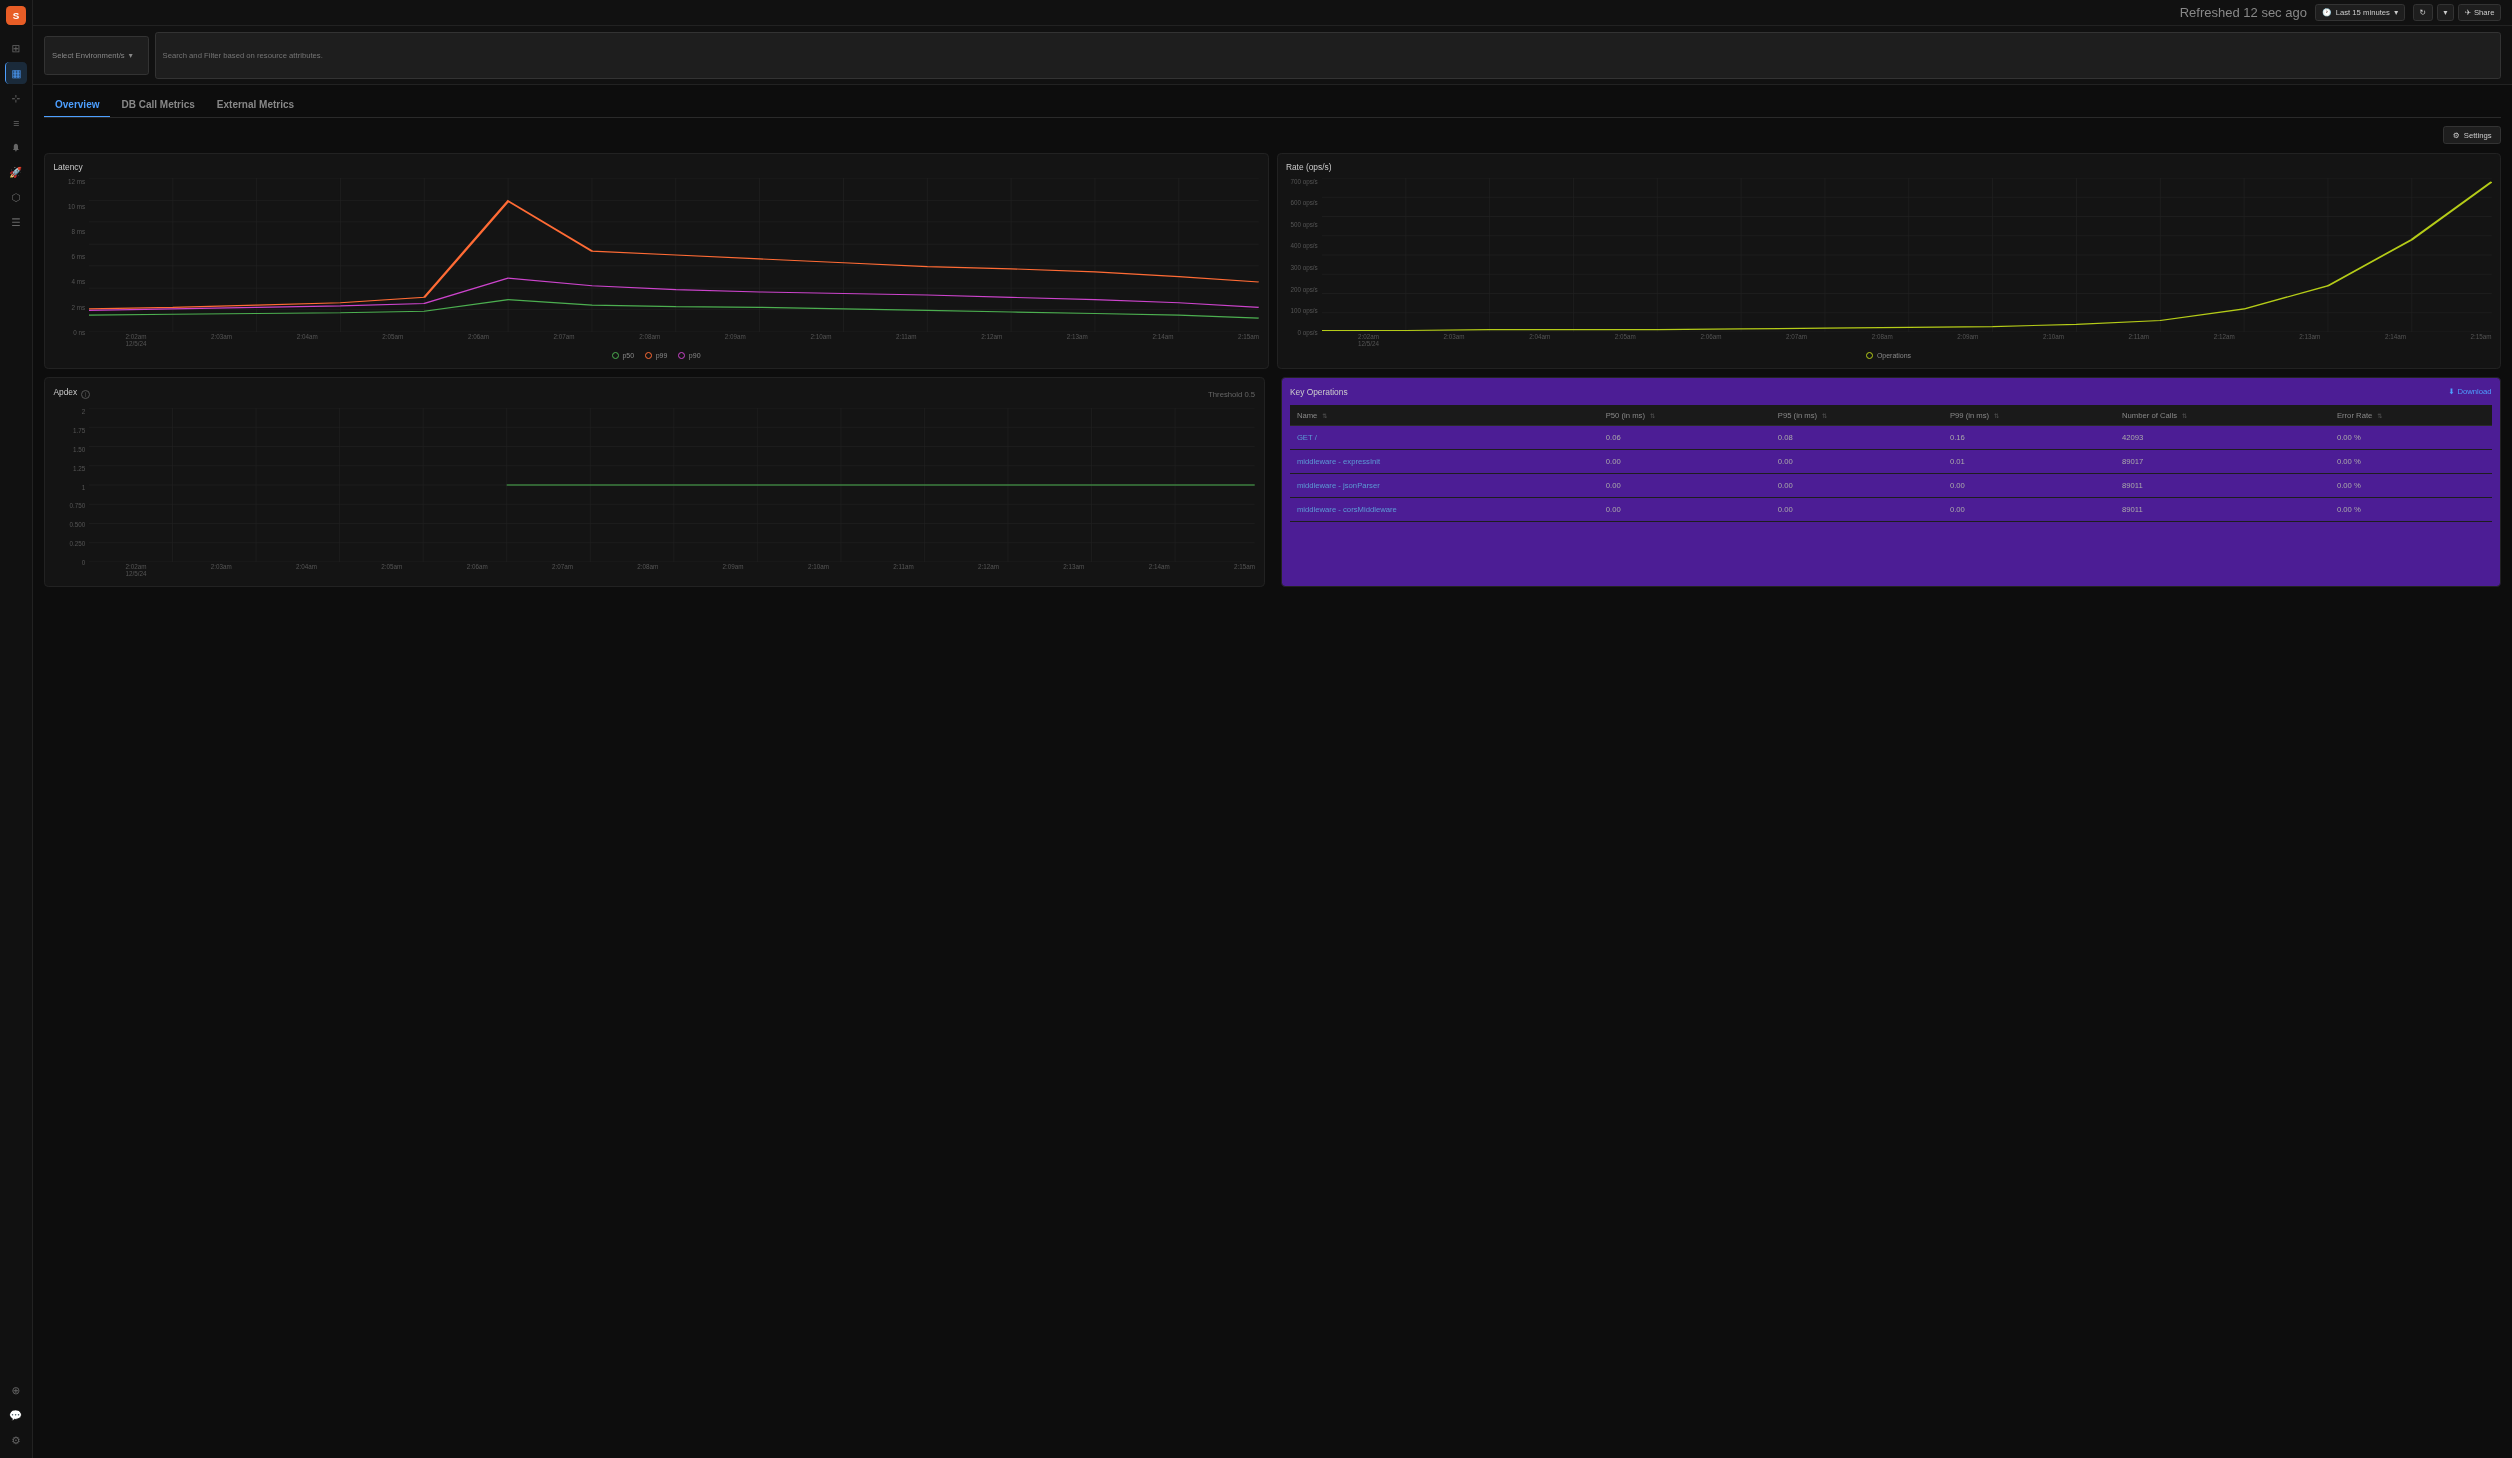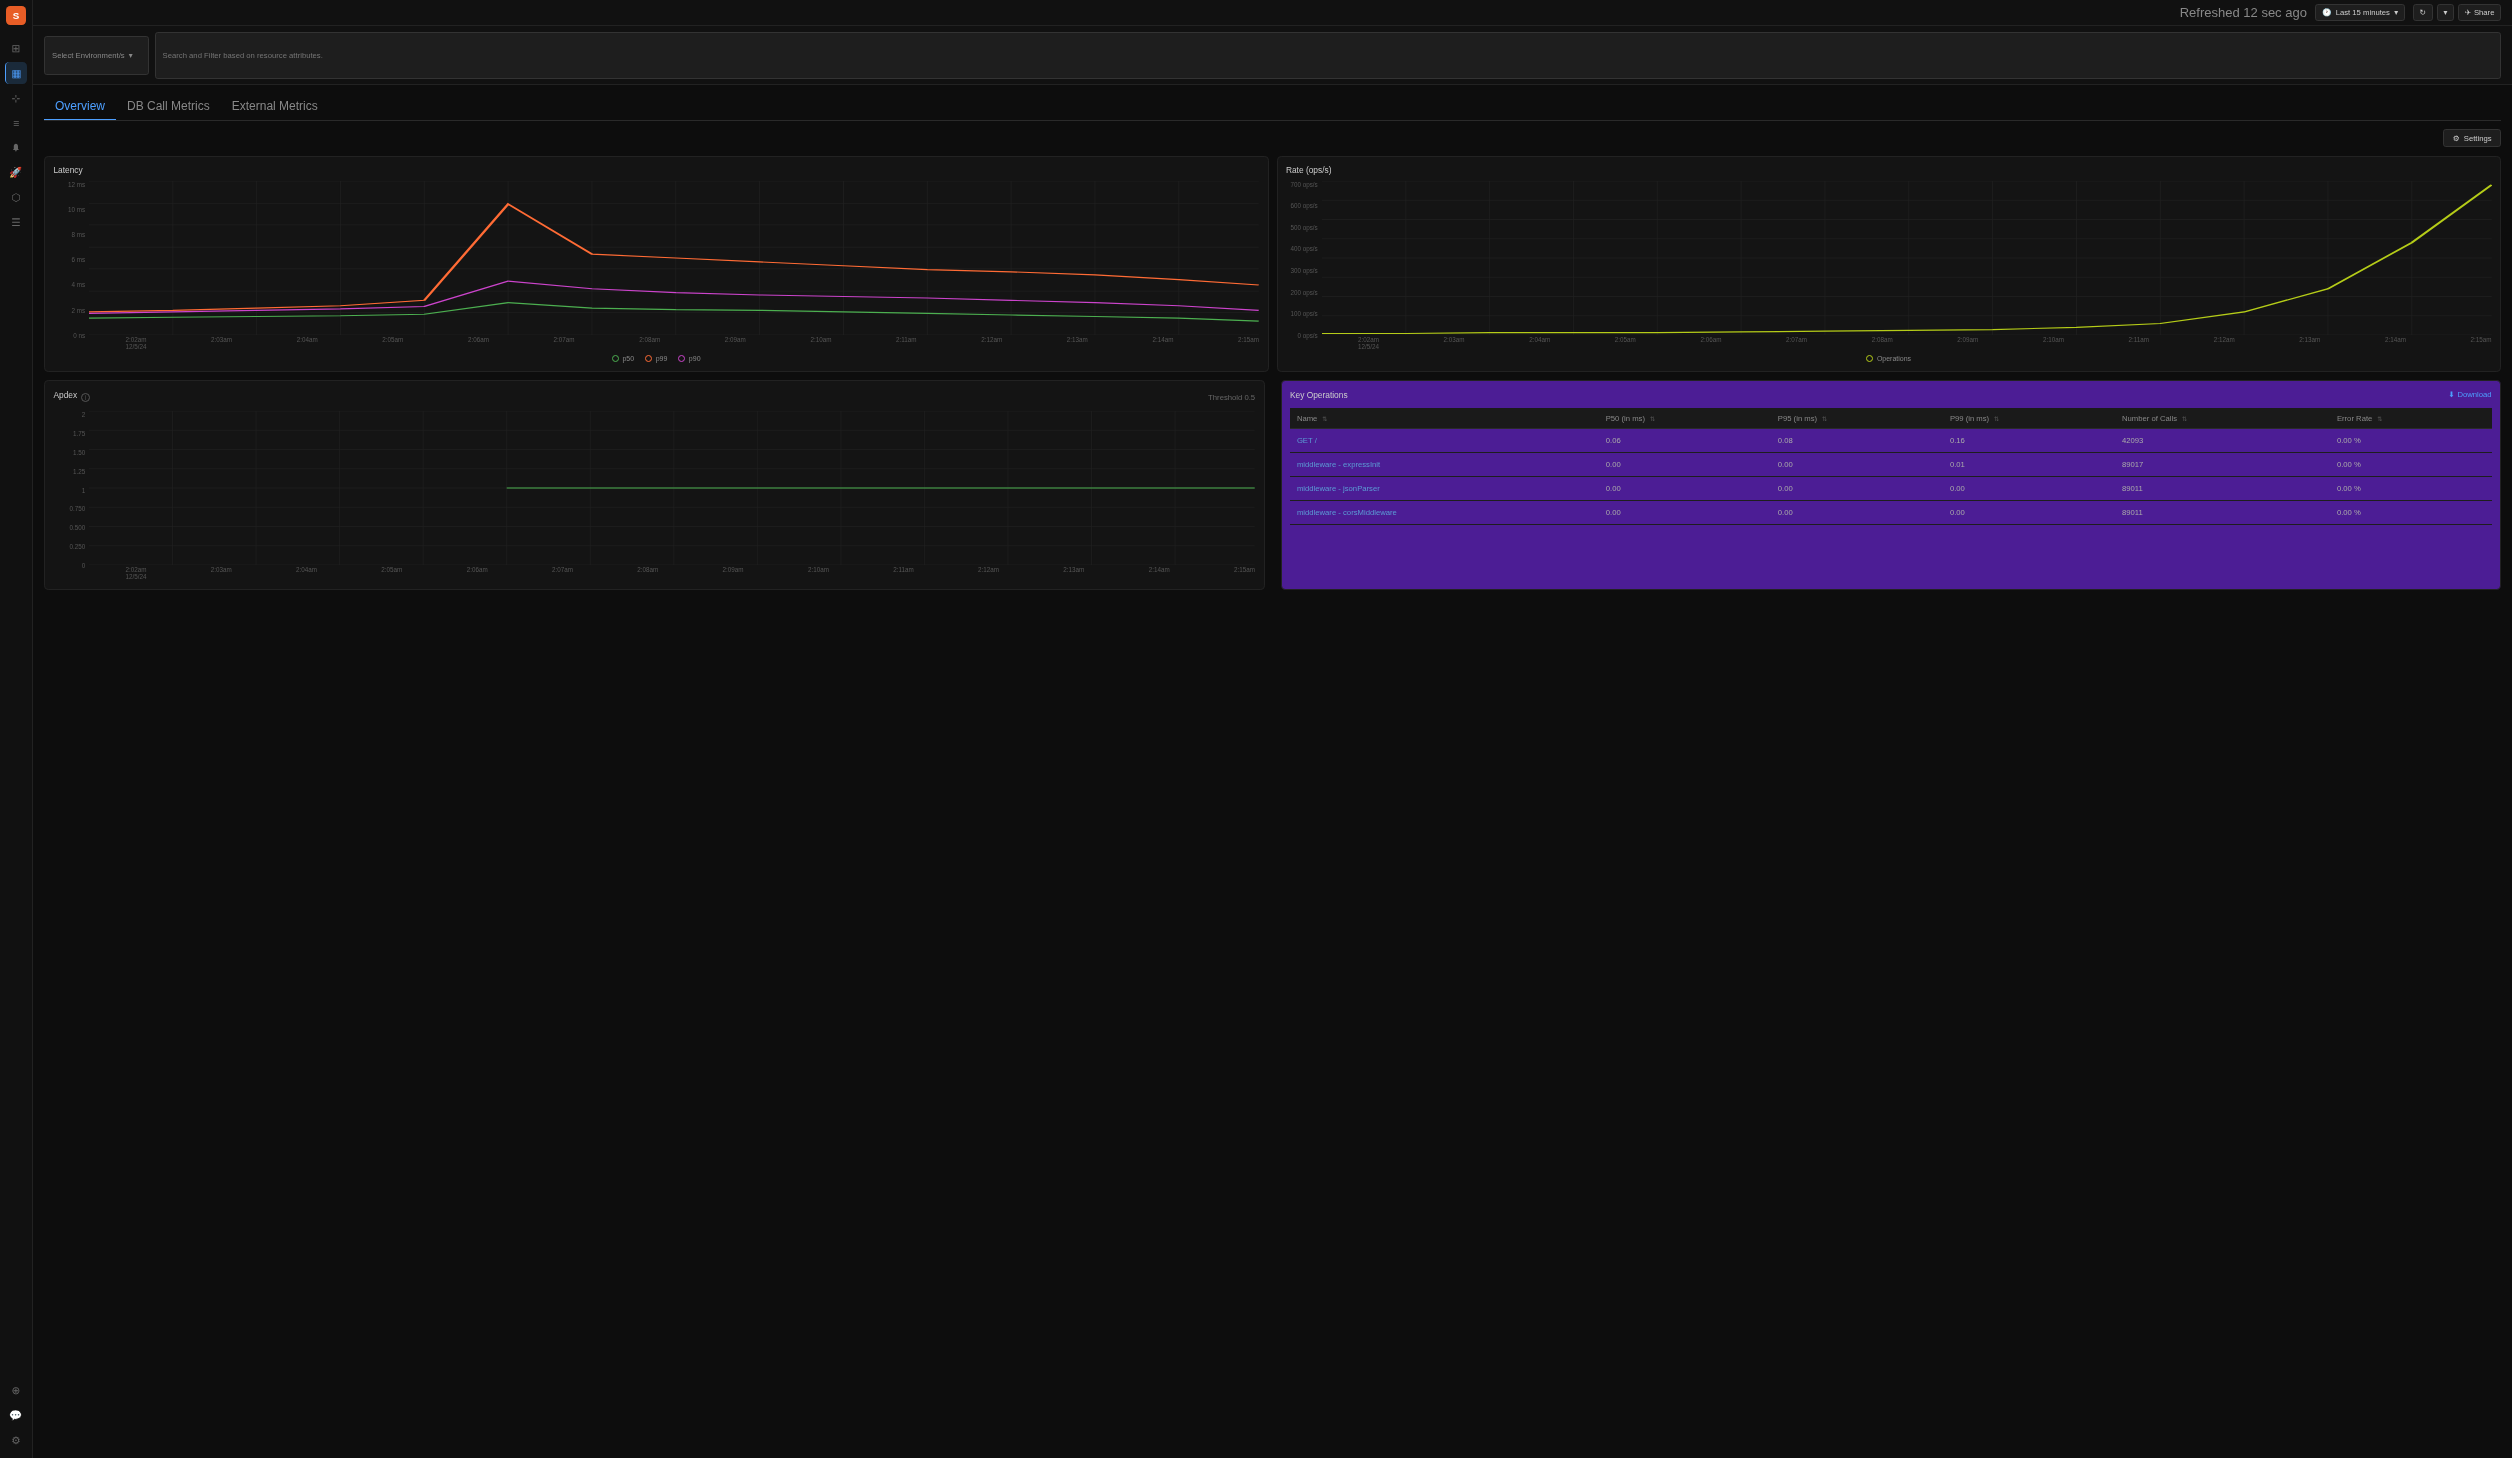--- a/index.html
+++ b/index.html
@@ -146,24 +146,25 @@
 
     
     .tabs {
       display: flex;
       gap: 0;
       margin-bottom: 8.4px;
       border-bottom: 0.7px solid #2a2a2a;
     }
     .tab {
       padding: 5.6px 11px;
-      font-size: 12px;
+      font-size: 10px;
       color: #888;
       cursor: pointer;
       border-bottom: 1.4px solid transparent;
+      font-weight: bold;
     }
     .tab.active {
       color: #4d9fff;
       border-bottom: 1.4px solid #4d9fff;
     }
 
     
     .settings-row {
       display: flex;
       justify-content: flex-end;

